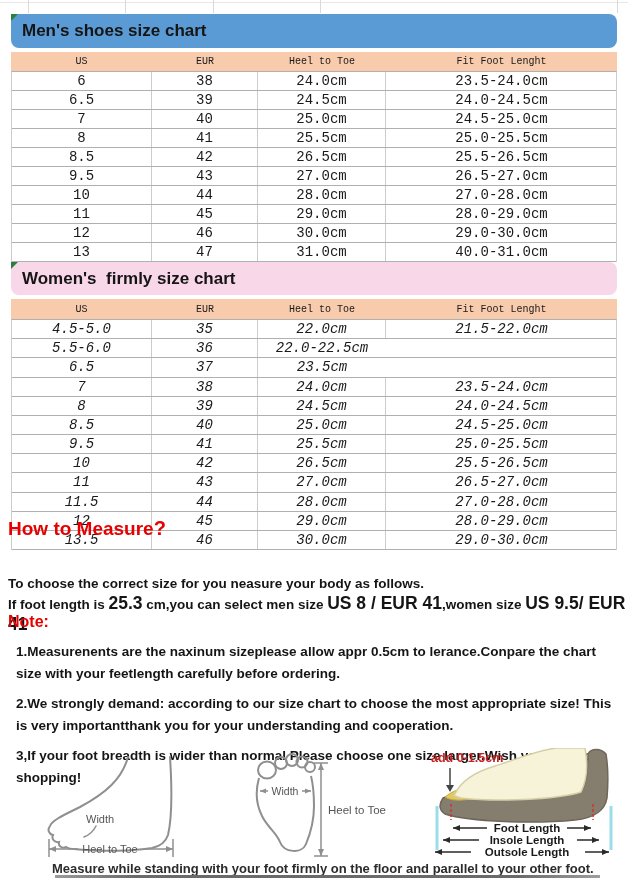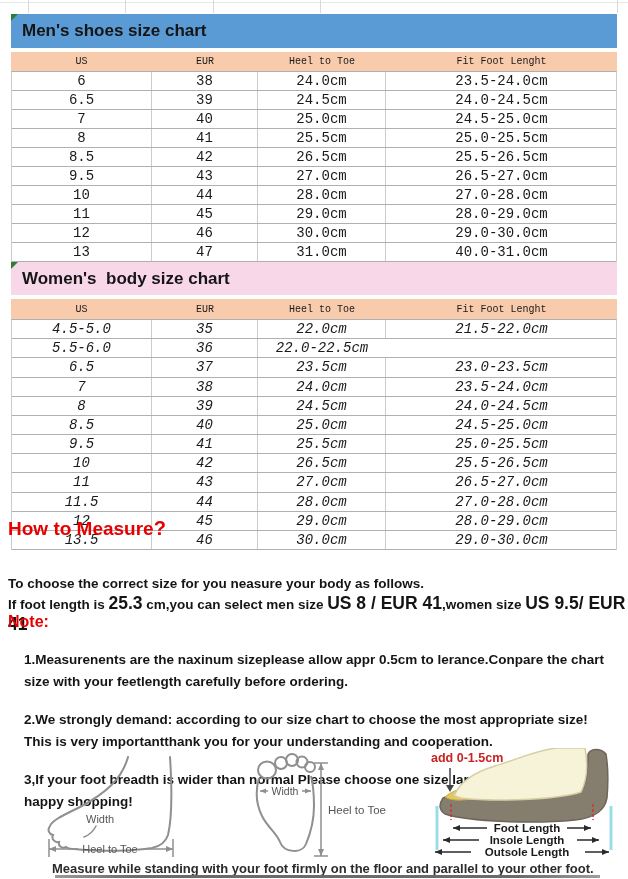--- a/index.html
+++ b/index.html
@@ -8,21 +8,21 @@
     font-family:"Liberation Sans", sans-serif;color:#111;
   }
   .abs{position:absolute;}
   
   .gridline-v{position:absolute;top:0;width:1px;height:13px;background:#d9d9d9;}
   .gridline-h{position:absolute;left:0;right:0;top:2px;height:1px;background:#e7e7e7;}
   
   .banner{
     left:11px;width:606px;box-sizing:border-box;
     font-weight:bold;font-size:17px;color:#151515;
-    display:flex;align-items:center;padding-left:11px;white-space:pre-wrap;
+    display:flex;align-items:center;padding-left:11px;white-space:pre-wrap;border-radius:8px;
   }
   .banner.men{top:14px;height:34px;background:#5b9bd5;}
   .banner.women{top:262px;height:33px;background:#f8d7e9;}
   .flag{width:0;height:0;border-top:7px solid #2f7d3a;border-right:7px solid transparent;left:11px;}
   .flag.men{top:14px;}
   .flag.women{top:262px;}
   
   .thead{
     left:11px;width:606px;height:19px;background:#f8cbad;box-sizing:border-box;
     display:grid;grid-template-columns:141px 106px 128px 231px;
@@ -42,21 +42,21 @@
   .trow .td{display:flex;align-items:center;justify-content:center;border-right:1px solid #cccccc;box-sizing:border-box;}
   .trow .td:last-child{border-right:none;}
   
   .howto{left:8px;top:517px;font-size:19px;font-weight:bold;color:#e60000;}
   .howto .qmark{font-weight:900;font-size:20px;}
   .intro{left:8px;top:576px;font-size:13.5px;font-weight:600;color:#151515;}
   .example{left:8px;top:593px;font-size:13.5px;font-weight:600;color:#151515;}
   .example .big{font-size:17.5px;font-weight:600;}
   .notelabel{left:8px;top:613px;font-size:16px;font-weight:bold;color:#e60000;}
   .notes{left:8px;top:633px;width:614px;font-size:13.5px;font-weight:600;color:#151515;line-height:22px;}
-  .notes p{margin:16px;}
+  .notes p{margin:8px;}
   
   svg text{font-family:"Liberation Sans", sans-serif;}
   .footer-note{left:52px;top:861px;font-size:13px;font-weight:bold;color:#2b2b2b;}
   .bottom-bar{left:55px;top:875px;width:545px;height:3px;
     background:linear-gradient(90deg,#9a9a9a,#6a6a6a 15%,#6a6a6a 85%,#9f9f9f);
     filter:blur(0.6px);}
 </style>
 </head>
 <body>
 
@@ -137,21 +137,21 @@
     </div>
     <div class="trow">
       <span class="td">13</span>
       <span class="td">47</span>
       <span class="td">31.0cm</span>
       <span class="td">40.0-31.0cm</span>
     </div>
   </div>
 
 <div class="abs banner women">
-  <span>Women's  body size chart</span>
+  <span>Women's  firmly size chart</span>
 </div>
 <div class="abs flag women"></div>
 <div class="abs thead women">
   <span>US</span>
   <span>EUR</span>
   <span>Heel to Toe</span>
   <span>Fit Foot Lenght</span>
 </div>
 <div class="abs tbody women">
 
@@ -163,21 +163,20 @@
     </div>
     <div class="trow">
       <span class="td">5.5-6.0</span>
       <span class="td">36</span>
       <span class="td">22.0-22.5cm</span>
     </div>
     <div class="trow">
       <span class="td">6.5</span>
       <span class="td">37</span>
       <span class="td">23.5cm</span>
-      <span class="td">23.0-23.5cm</span>
     </div>
     <div class="trow">
       <span class="td">7</span>
       <span class="td">38</span>
       <span class="td">24.0cm</span>
       <span class="td">23.5-24.0cm</span>
     </div>
     <div class="trow">
       <span class="td">8</span>
       <span class="td">39</span>

